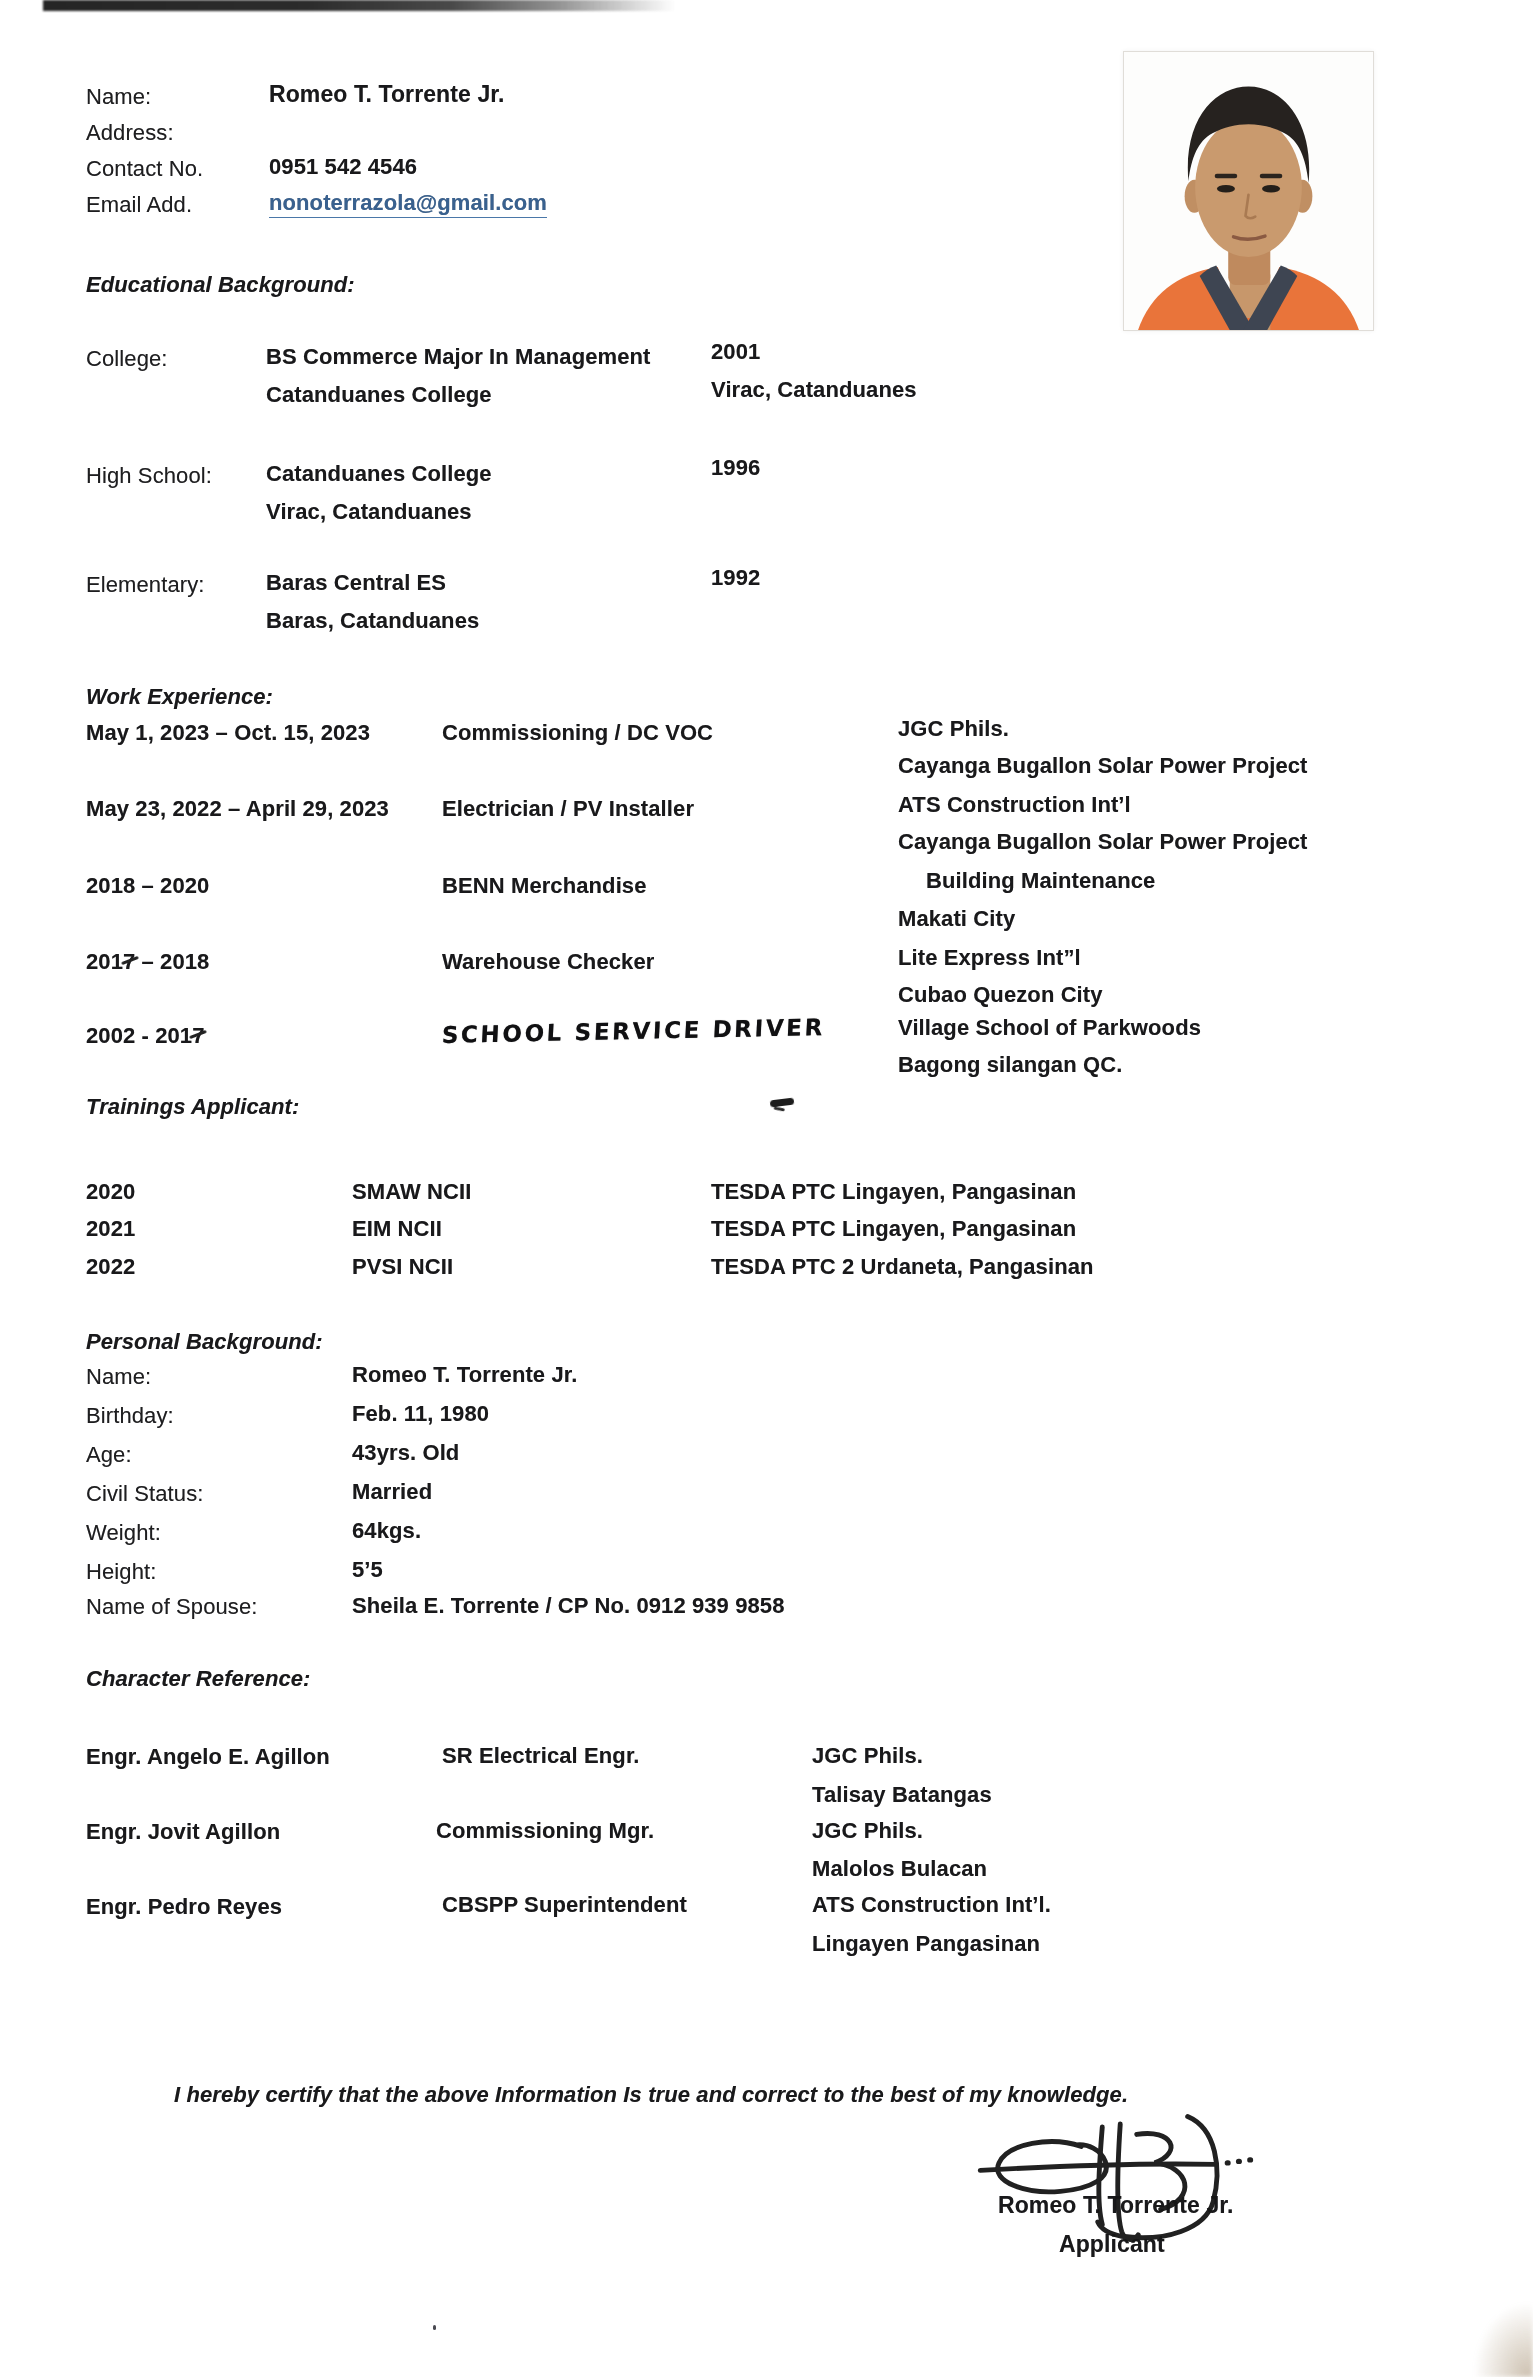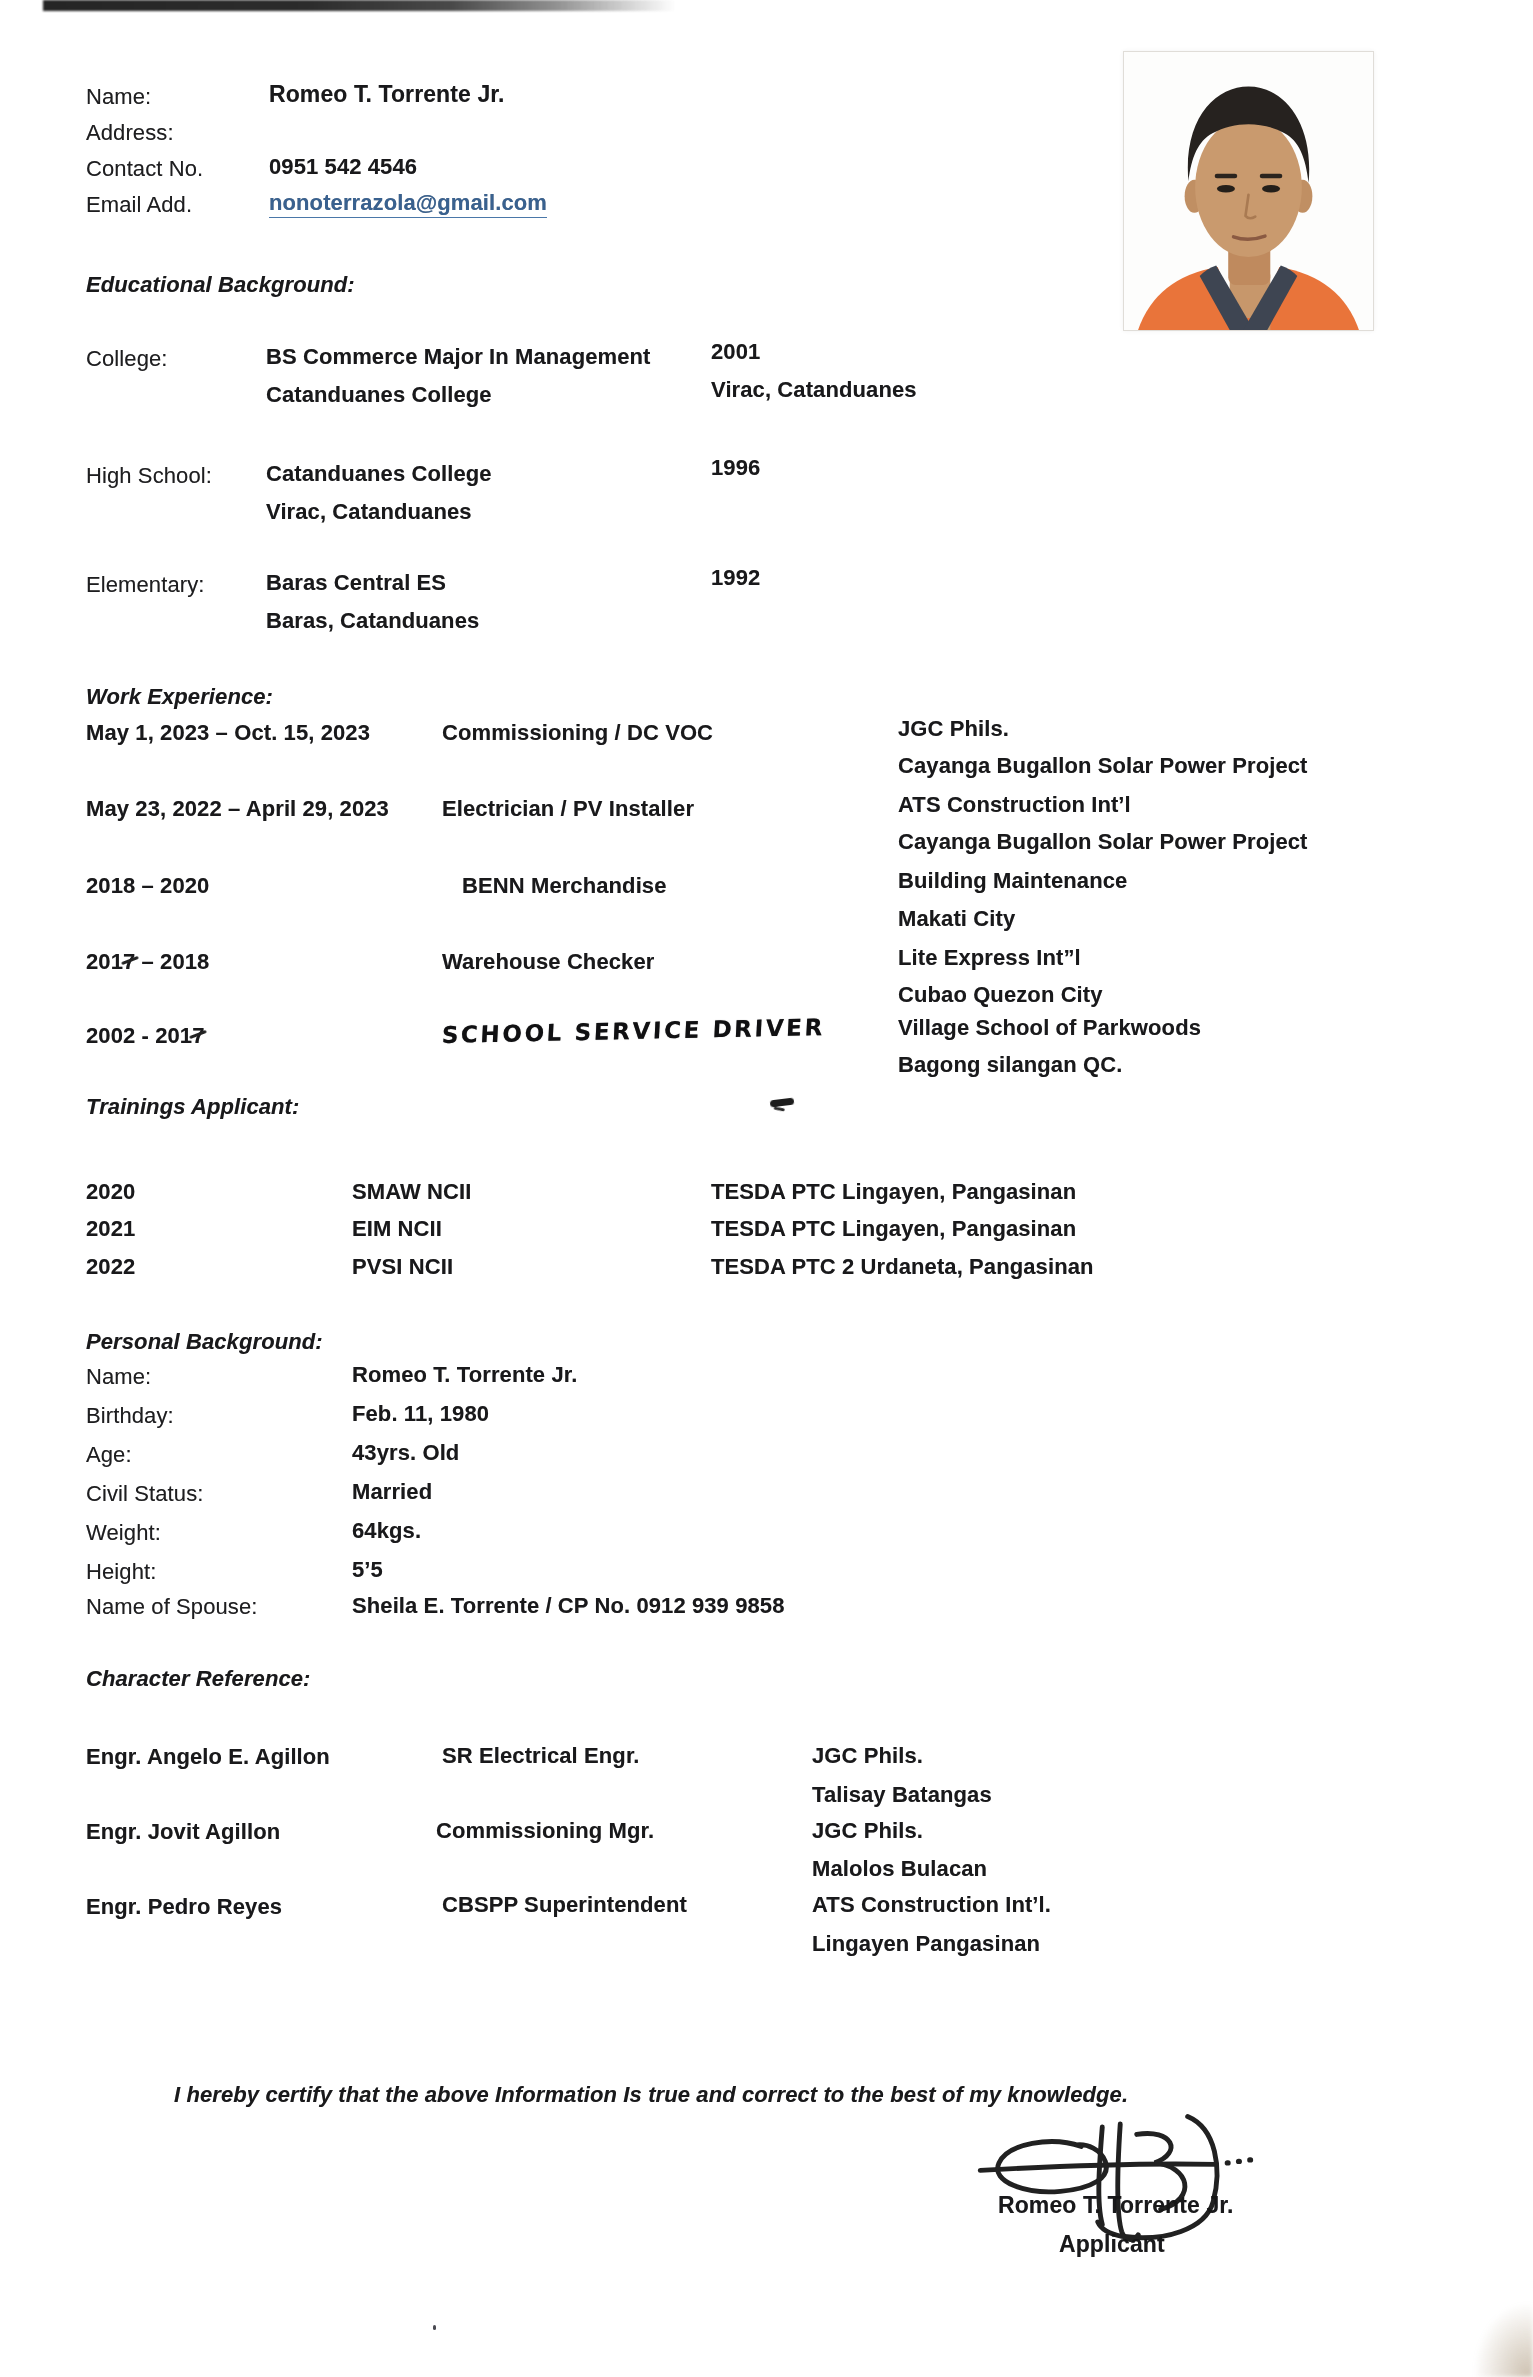--- a/index.html
+++ b/index.html
@@ -112,22 +112,22 @@
   <span class="t b" style="left:442px;top:720px">Commissioning / DC VOC</span>
   <span class="t b" style="left:898px;top:716px">JGC Phils.</span>
   <span class="t b" style="left:898px;top:753px">Cayanga Bugallon Solar Power Project</span>
 
   <span class="t b" style="left:86px;top:796px">May 23, 2022 – April 29, 2023</span>
   <span class="t b" style="left:442px;top:796px">Electrician / PV Installer</span>
   <span class="t b" style="left:898px;top:792px">ATS Construction Int’l</span>
   <span class="t b" style="left:898px;top:829px">Cayanga Bugallon Solar Power Project</span>
 
   <span class="t b" style="left:86px;top:873px">2018 – 2020</span>
-  <span class="t b" style="left:462px;top:873px">BENN Merchandise</span>
-  <span class="t b" style="left:898px;top:868px">Building Maintenance</span>
+  <span class="t b" style="left:442px;top:873px">BENN Merchandise</span>
+  <span class="t b" style="left:926px;top:868px">Building Maintenance</span>
   <span class="t b" style="left:898px;top:906px">Makati City</span>
 
   <span class="t b" style="left:86px;top:949px">2017 – 2018</span>
   <span class="t b" style="left:442px;top:949px">Warehouse Checker</span>
   <span class="t b" style="left:898px;top:945px">Lite Express Int”l</span>
   <span class="t b" style="left:898px;top:982px">Cubao Quezon City</span>
 
   <span class="t b" style="left:86px;top:1023px">2002 - 2017</span>
   <span class="t hand" style="left:442px;top:1018px">SCHOOL SERVICE DRIVER</span>
   <span class="t b" style="left:898px;top:1015px">Village School of Parkwoods</span>

